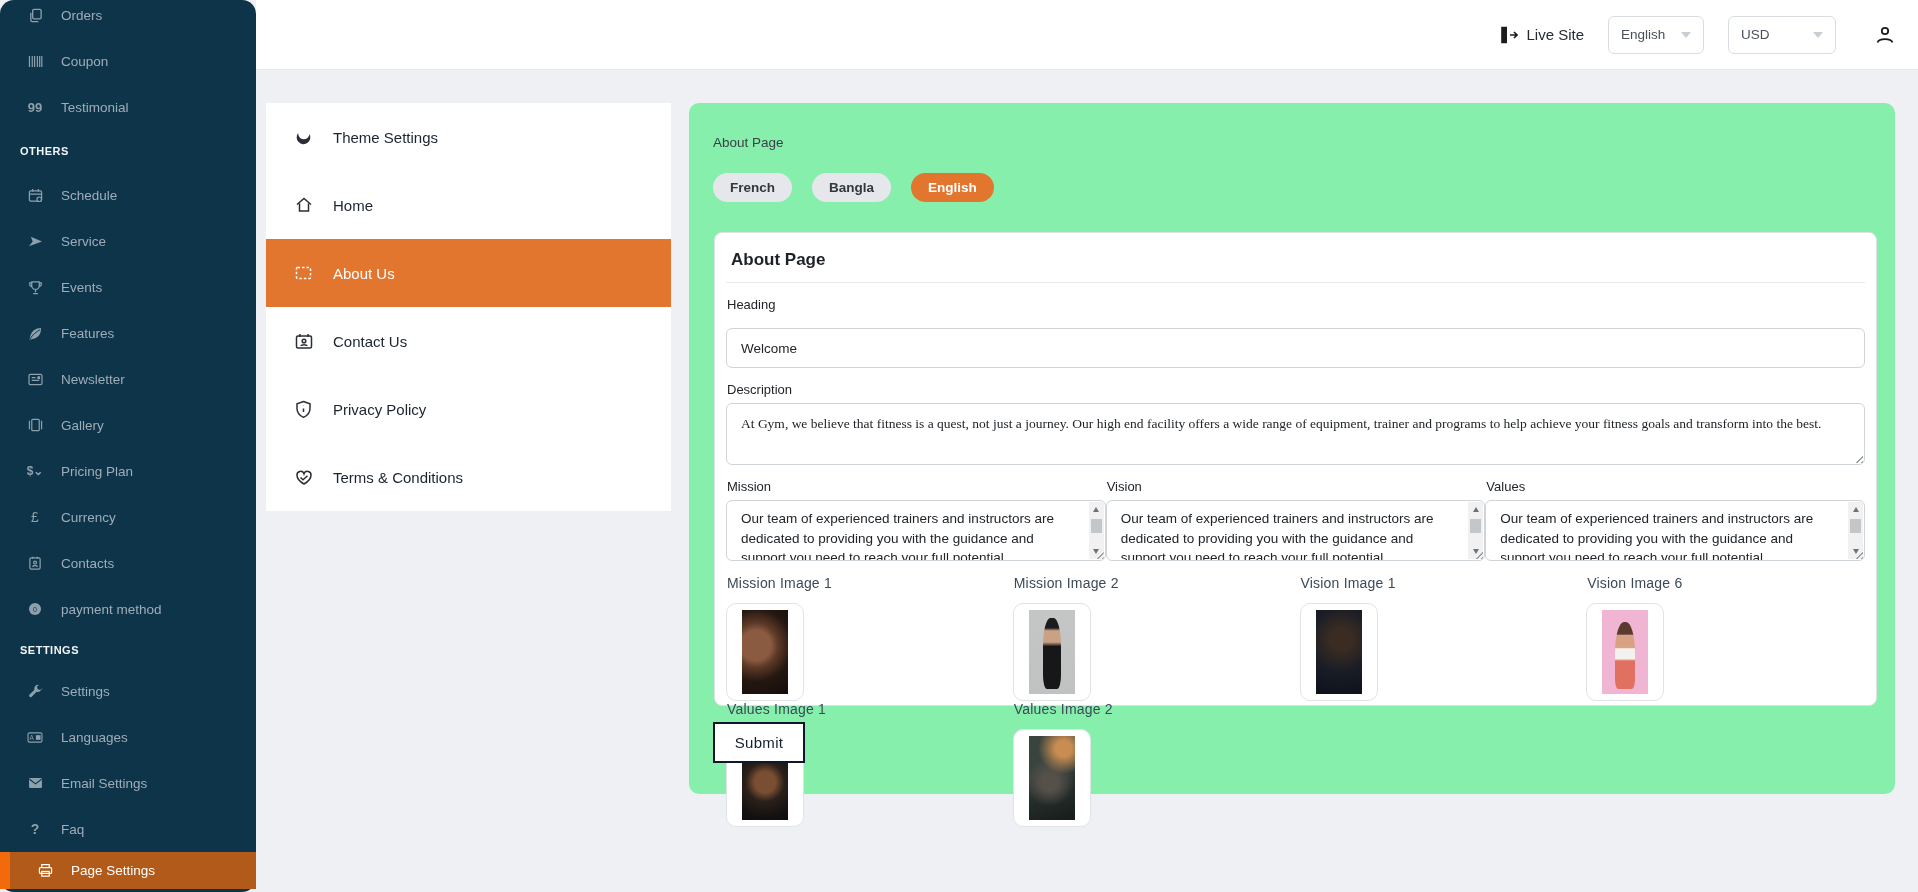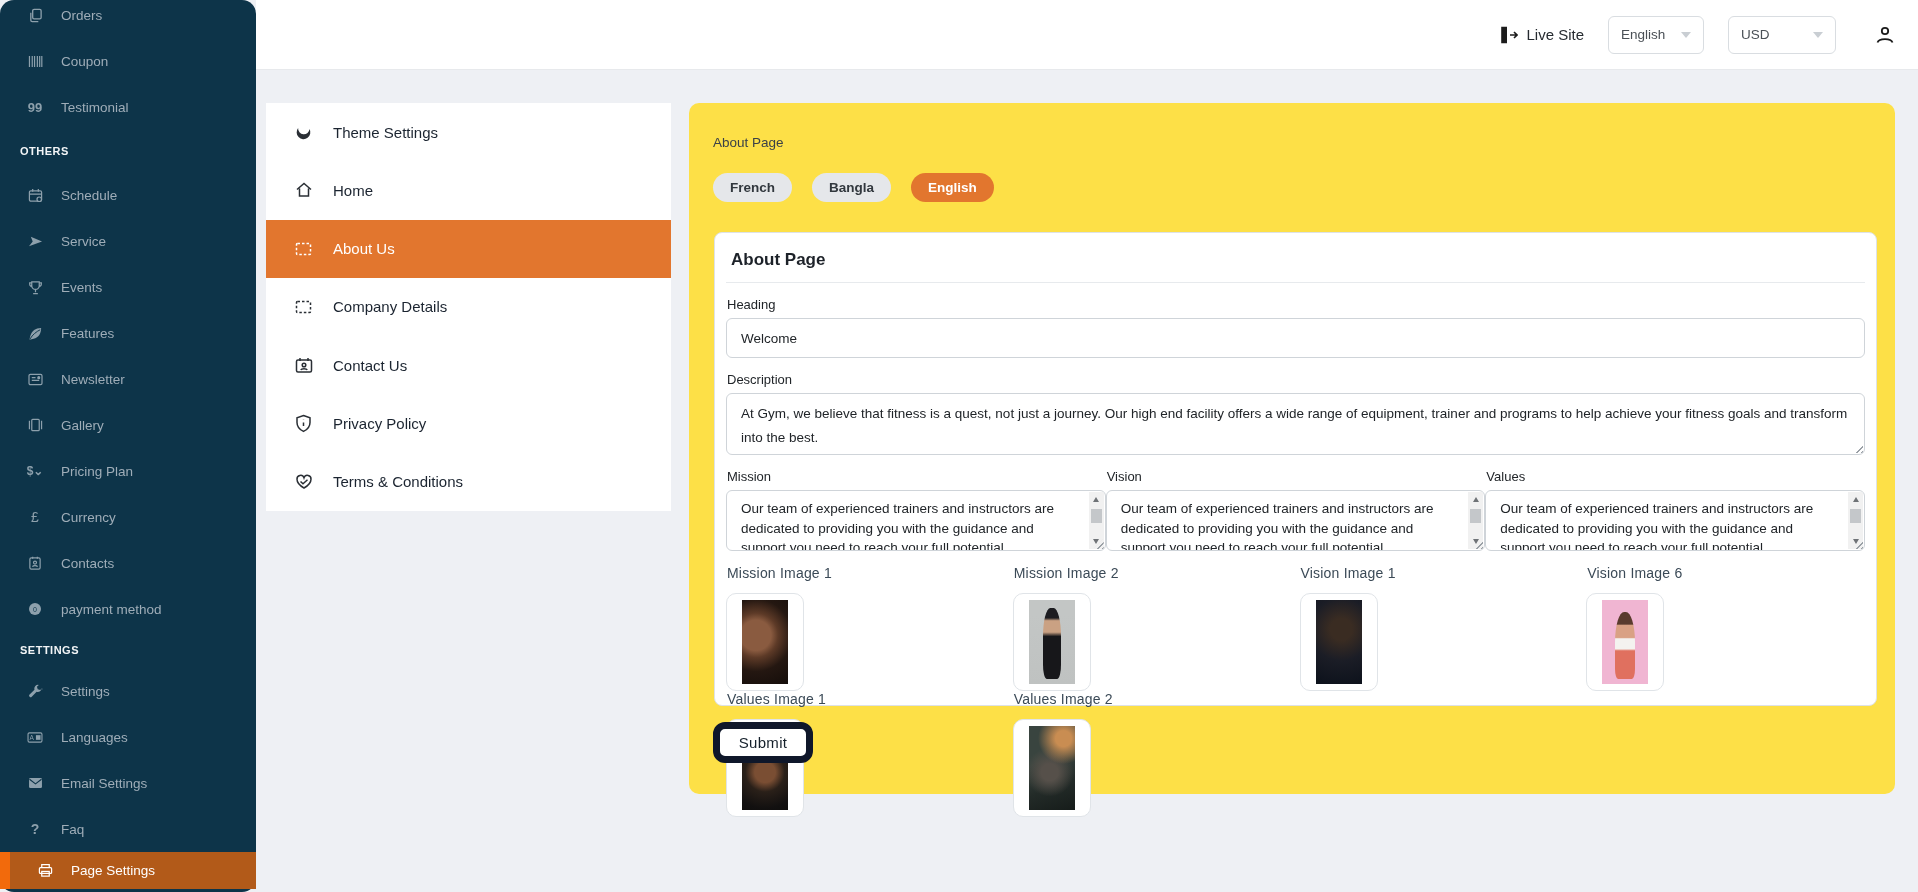--- a/index.html
+++ b/index.html
@@ -27,30 +27,30 @@
   .user-btn { margin-left:14px; margin-right:6px; cursor:pointer; display:flex; }
 
   
   .menu-panel { position:absolute; left:266px; top:103px; width:405px; height:408px; background:#ffffff; z-index:3; display:flex; flex-direction:column; }
   .menu-item { flex:1; display:flex; align-items:center; gap:20px; padding-left:28px; font-size:15px; color:#1b2430; cursor:pointer; }
   .menu-item .m-ico { width:19px; height:19px; color:#2a2f35; display:flex; align-items:center; justify-content:center; flex:0 0 19px; }
   .menu-item.active { background:#e2762e; color:#ffffff; }
   .menu-item.active .m-ico { color:#ffffff; }
 
   
-  .main-panel { position:absolute; left:689px; top:103px; width:1206px; height:691px; background:#fde047; border-radius:10px; z-index:3; }
+  .main-panel { position:absolute; left:689px; top:103px; width:1206px; height:691px; background:#86efac; border-radius:10px; z-index:3; }
   .breadcrumb { position:absolute; left:24px; top:32px; font-size:13.5px; color:#3a4148; }
   .pill-row { position:absolute; left:24px; top:70px; display:flex; gap:20px; }
   .pill { height:29px; padding:0 17px; border-radius:15px; background:#e5e7ea; color:#32383e; font-size:13.5px; font-weight:bold; display:flex; align-items:center; cursor:pointer; border:none; }
   .pill.active { background:#e2762e; color:#ffffff; }
 
   .form-card { position:absolute; left:25px; top:129px; width:1163px; height:474px; border:1px solid #dee2e6; border-radius:8px; background:#fff; padding:0 11px; }
   .card-title { font-size:17px; font-weight:bold; color:#1d2229; padding:17px 5px 12px 5px; border-bottom:1px solid #e7eaed; }
   .field-label { font-size:13px; color:#212529; margin:14px 0 6px 1px; }
-  .text-input { width:100%; height:40px; border:1px solid #cfd4d9; border-radius:6px; padding:0 14px; font-size:13.5px; color:#212529; font-family:"Liberation Sans",sans-serif; background:#fff; }
+  .text-input { width:100%; height:40px; border:1px solid #cfd4d9; border-radius:6px; padding:0 14px; font-size:13.5px; color:#212529; font-family:"Liberation Sans",sans-serif; background:#fff;margin-top:10px; }
 
   .fake-ta { position:relative; border:1px solid #cfd4d9; border-radius:6px; background:#fff; overflow:hidden; height:61px; }
   .fake-ta .ft-text { padding:8px 14px 0 14px; font-size:13.5px; line-height:19.5px; color:#212529; }
   .resize-grip { position:absolute; right:1px; bottom:1px; width:10px; height:10px; clip-path:polygon(100% 0,100% 100%,0 100%); background:repeating-linear-gradient(135deg,transparent 0 2px,#9aa0a6 2px 3.5px); z-index:3; }
   .ft-scroll { position:absolute; top:1px; bottom:1px; right:1px; width:15px; background:#f1f1f1; display:flex; flex-direction:column; align-items:center; z-index:2; }
   .sb-btn { height:15px; width:15px; display:flex; align-items:center; justify-content:center; }
   .arr-up { width:0;height:0;border-left:3.5px solid transparent;border-right:3.5px solid transparent;border-bottom:5px solid #6f7377; }
   .arr-dn { width:0;height:0;border-left:3.5px solid transparent;border-right:3.5px solid transparent;border-top:5px solid #6f7377; }
   .sb-track { flex:1; width:100%; position:relative; }
   .sb-thumb { position:absolute; top:2px; left:2px; width:11px; height:14px; background:#c4c7ca; }
@@ -64,21 +64,21 @@
   .thumb { width:46px; height:84px; }
   .thumb.t1 { background:radial-gradient(circle at 30% 42%, #8a5b40 0 26%, #5d3a27 38%, #241711 62%, #140d0a 100%); }
   .thumb.t2 { background:linear-gradient(180deg,#c3c6c5 0 18%, #bfc2c1 100%); position:relative; }
   .thumb.t2::after { content:""; position:absolute; left:30%; top:10%; width:40%; height:84%; background:linear-gradient(180deg,#1c1c20 0 14%, #caa183 18% 34%, #17171a 40% 100%); border-radius:40% 40% 20% 20%; }
   .thumb.t3 { background:radial-gradient(circle at 55% 35%, #3a2c22 0 18%, #1b1d26 52%, #0c111b 100%); }
   .thumb.t4 { background:linear-gradient(180deg,#f0b5d2 0 100%); position:relative; }
   .thumb.t4::after { content:""; position:absolute; left:28%; top:14%; width:44%; height:80%; background:linear-gradient(180deg,#5a3b2e 0 18%, #d9a184 20% 38%, #f4f2ef 40% 55%, #e0705f 58% 100%); border-radius:45% 45% 15% 15%; }
   .thumb.t5 { background:radial-gradient(circle at 50% 55%, #7a4e33 0 20%, #2a2019 38%, #121010 70%, #0c0b0a 100%); }
   .thumb.t6 { background:radial-gradient(circle at 75% 15%, #c98d52 0 10%, transparent 32%), radial-gradient(circle at 45% 55%, #56504a 0 16%, transparent 46%), linear-gradient(160deg,#39443f 0 40%, #232b28 70%, #161c1a 100%); }
 
-  .submit-btn { position:absolute; left:24px; top:619px; width:100px; height:41px; background:#ffffff; border:7px solid #0f172a; border-radius:12px; font-size:15px; color:#15202b; font-family:"Liberation Sans",sans-serif; cursor:pointer; letter-spacing:.3px; }
+  .submit-btn { position:absolute; left:24px; top:619px; width:92px; height:41px; background:#ffffff; border:2px solid #0f172a; border-radius:0; font-size:15px; color:#15202b; font-family:"Liberation Sans",sans-serif; cursor:pointer; letter-spacing:.3px; }
 </style>
 </head>
 <body>
 
 <nav class="sidebar">
   <div class="side-item">
     <span class="s-ico">
         <svg class="ic" width="15" height="15" viewBox="0 0 16 16" fill="none" stroke="currentColor" stroke-width="1.4">
           <rect x="5" y="1.5" width="9" height="10" rx="1.5"></rect>
           <path d="M3 5v8a1.5 1.5 0 0 0 1.5 1.5H11"></path>
@@ -276,28 +276,20 @@
   <div class="menu-item active">
     <span class="m-ico">
         <svg class="ic" width="17" height="14" viewBox="0 0 17 14" fill="none" stroke="currentColor" stroke-width="1.5">
           <rect x="1.5" y="1.5" width="14" height="11" rx="1" stroke-dasharray="2.5 2"></rect>
         </svg>
       </span>
     <span>About Us</span>
   </div>
   <div class="menu-item">
     <span class="m-ico">
-        <svg class="ic" width="17" height="14" viewBox="0 0 17 14" fill="none" stroke="currentColor" stroke-width="1.5">
-          <rect x="1.5" y="1.5" width="14" height="11" rx="1" stroke-dasharray="2.5 2"></rect>
-        </svg>
-      </span>
-    <span>Company Details</span>
-  </div>
-  <div class="menu-item">
-    <span class="m-ico">
         <svg class="ic" width="18" height="17" viewBox="0 0 18 17" fill="none" stroke="currentColor" stroke-width="1.5">
           <rect x="1.5" y="3" width="15" height="12" rx="1.5"></rect>
           <circle cx="9" cy="8" r="1.8"></circle>
           <path d="M5.8 13c.6-1.8 5.8-1.8 6.4 0M5 1v3M13 1v3"></path>
         </svg>
       </span>
     <span>Contact Us</span>
   </div>
   <div class="menu-item">
     <span class="m-ico">
@@ -328,21 +320,21 @@
     <button class="pill active">English</button>
   </div>
 
   <section class="form-card">
     <h2 class="card-title">About Page</h2>
 
     <div class="field-label">Heading</div>
     <input class="text-input" type="text" value="Welcome" style="">
 
     <div class="field-label">Description</div>
-    <div class="fake-ta" style="height:62px;">
+    <div class="fake-ta" style="height:62px;font-family:Liberation Serif, serif;">
       <div class="ft-text" style="line-height:24px;">At Gym, we believe that fitness is a quest, not just a journey. Our high end facility offers a wide range of equipment, trainer and programs to help achieve your fitness goals and transform into the best.</div>
       <div class="resize-grip"></div>
     </div>
 
     <div class="tri-row">
       <div class="tri-col">
         <div class="field-label">Mission</div>
         <div class="fake-ta">
           <div class="ft-text" style="padding-right:26px;">Our team of experienced trainers and instructors are dedicated to providing you with the guidance and support you need to reach your full potential</div>
           <div class="ft-scroll">

